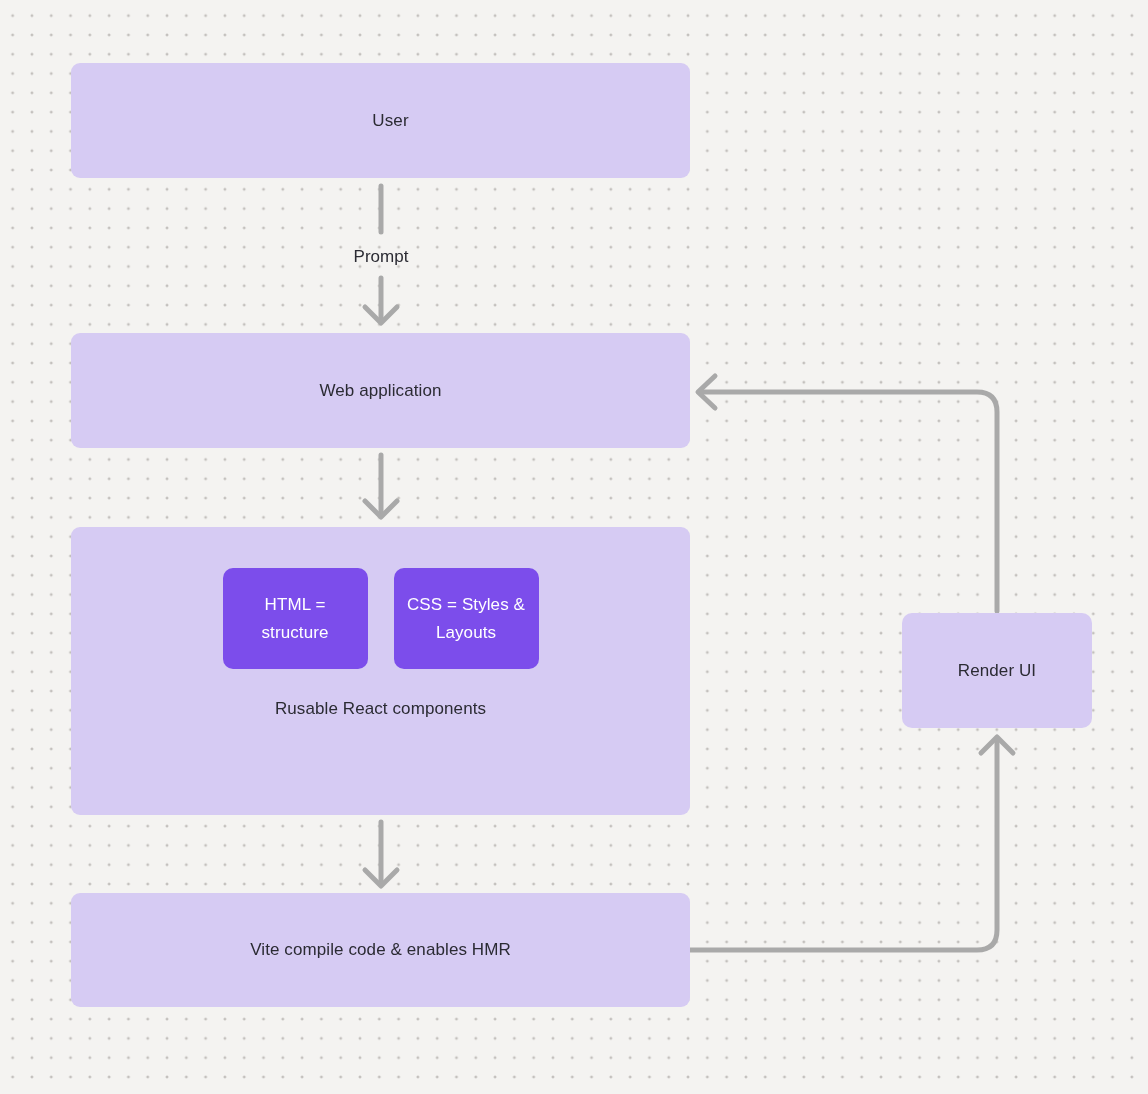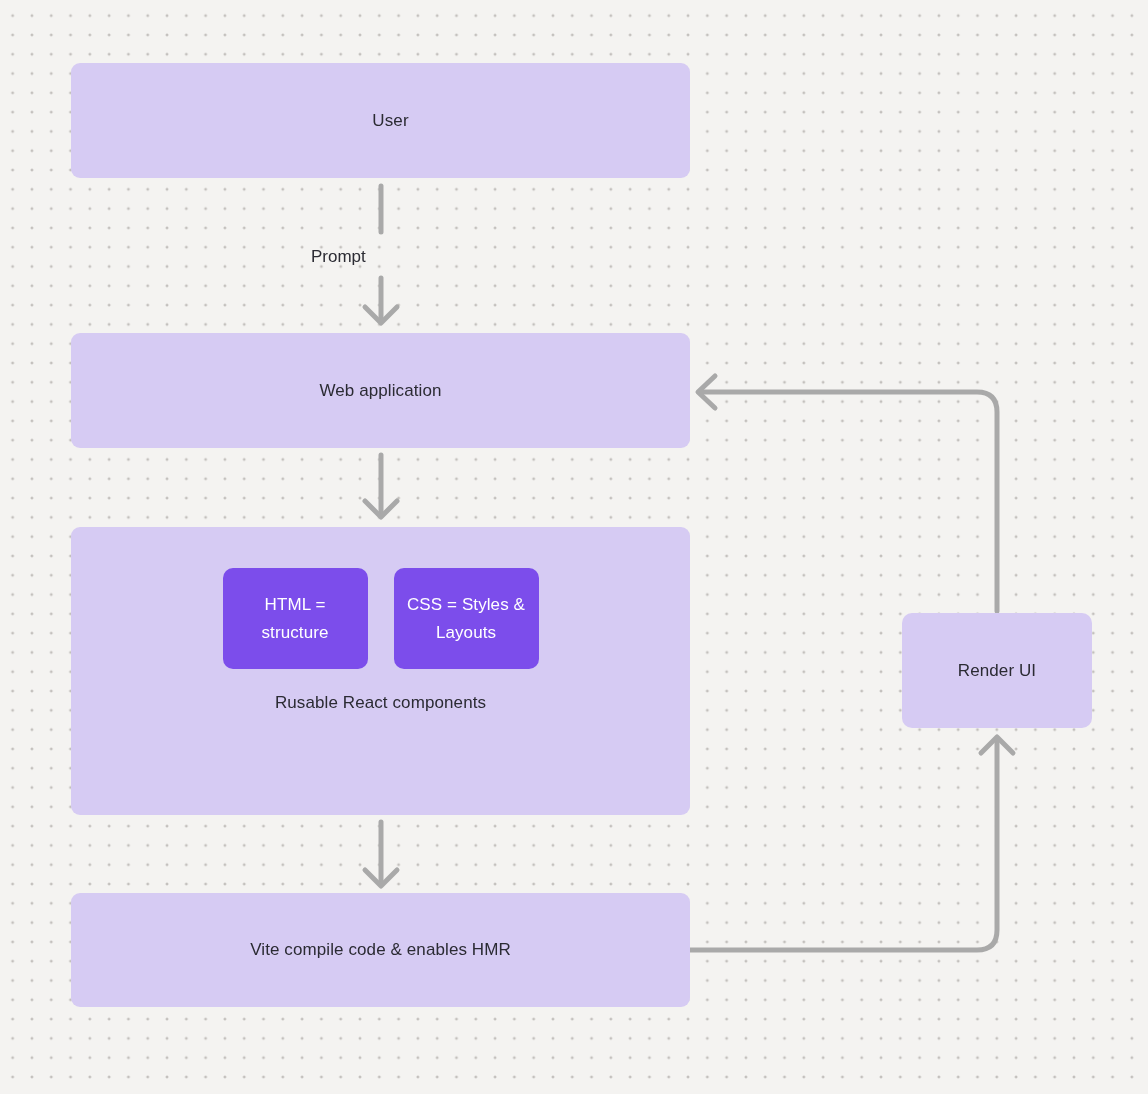--- a/index.html
+++ b/index.html
@@ -55,30 +55,30 @@
     display: flex;
     align-items: center;
     justify-content: center;
     text-align: center;
     font-size: 17px;
     line-height: 28px;
     font-weight: 500;
     padding: 12px 10px;
   }
   .group-caption {
-    margin-top: 24px;
+    margin-top: 30px;
     font-size: 17px;
     color: var(--text);
   }
   .edge-label {
     position: absolute;
     left: 311px;
     top: 247px;
     width: 140px;
-    text-align: left;
+    text-align: center;
     font-size: 17px;
     color: var(--text);
   }
   svg.arrows {
     position: absolute;
     left: 0; top: 0;
     width: 1148px;
     height: 1094px;
     pointer-events: none;
   }

